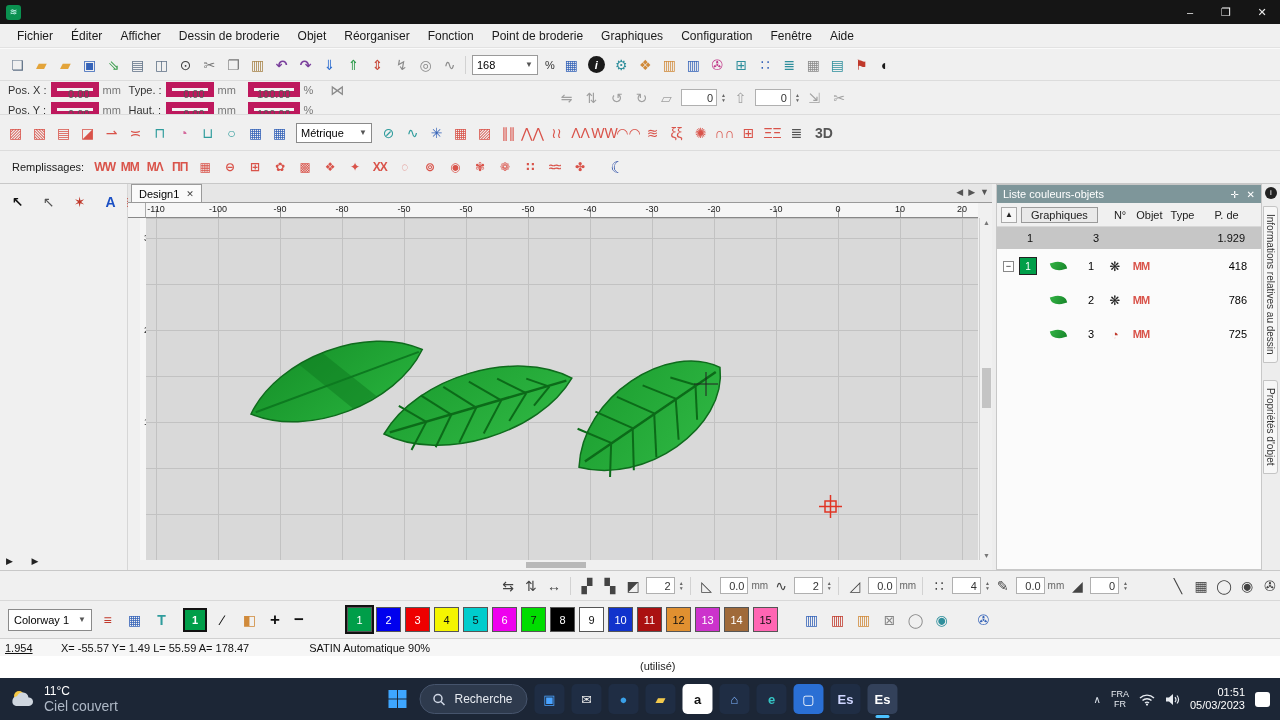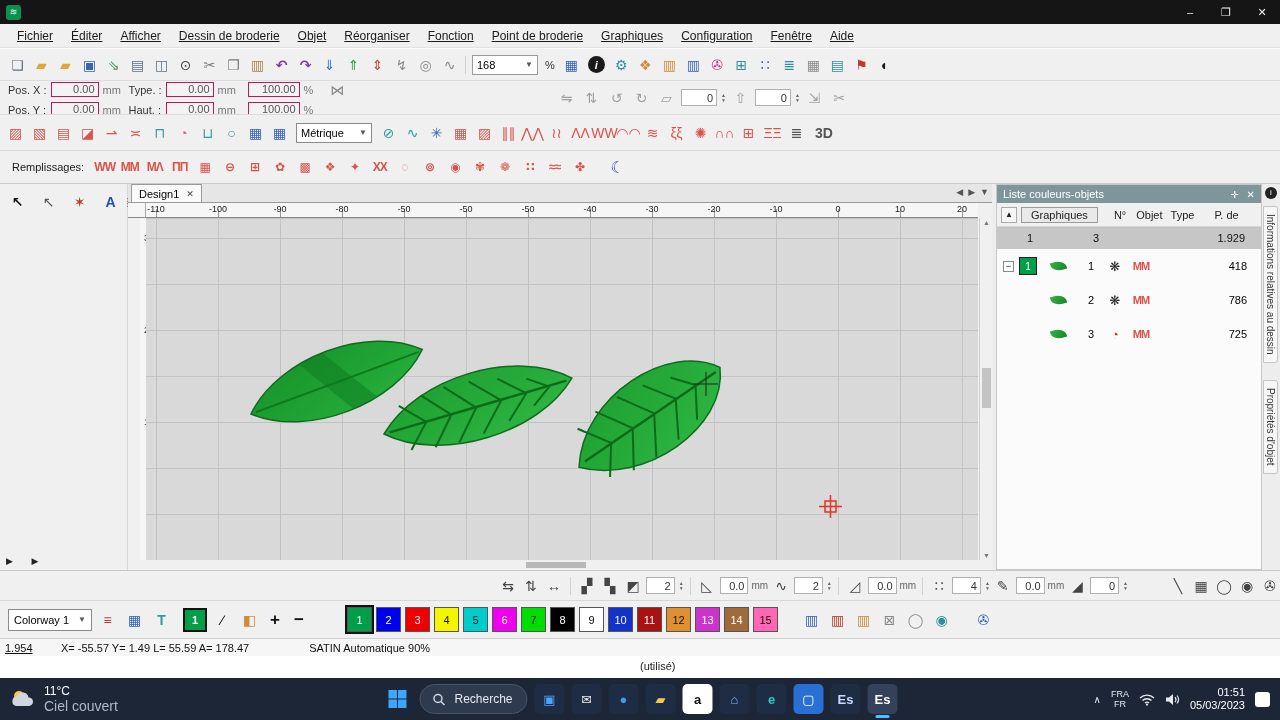--- a/index.html
+++ b/index.html
@@ -8,36 +8,36 @@
 
   
   .titlebar { position:absolute; left:0; top:0; width:1280px; height:24px; background:#151515; color:#fff; display:flex; align-items:center; }
   .app-logo { width:15px; height:15px; margin-left:6px; background:#0a9150; border-radius:3px; display:flex; align-items:center; justify-content:center; color:#dff; font-size:9px; }
   .tb-title { position:absolute; left:50%; transform:translateX(-50%); font-size:12px; white-space:nowrap; display:flex; gap:42px; }
   .win-controls { margin-left:auto; display:flex; }
   .win-btn { width:36px; height:24px; display:flex; align-items:center; justify-content:center; font-size:11px; color:#eee; }
 
   
   .menubar { position:absolute; left:0; top:24px; width:1280px; height:24px; background:#f0f0f0; border-bottom:1px solid #e2e2e2; display:flex; align-items:center; padding-left:8px; }
-  .menu-item { padding:0 9px; font-size:12px; color:#1a1a1a; height:100%; display:flex; align-items:center;text-decoration:underline; }
+  .menu-item { padding:0 9px; font-size:12px; color:#1a1a1a; height:100%; display:flex; align-items:center; }
 
   
   .bar { position:absolute; left:0; width:1280px; background:#f0f0f0; display:flex; align-items:center; }
   .tb1 { top:48px; height:32px; padding-left:6px; gap:1px; border-top:1px solid #fafafa; }
   .ticon { width:23px; height:23px; display:flex; align-items:center; justify-content:center; font-size:14px; flex:none; }
   .ticon.round { width:17px; height:17px; border-radius:50%; font-size:11px; font-weight:bold; font-style:italic; margin:0 4px; }
   .ticon.bold { font-weight:bold; }
   .sep { width:1px; height:18px; background:#d2d2d2; margin:0 3px; flex:none; }
   .zoom-box { width:66px; height:20px; background:#fff; border:1px solid #9a9a9a; display:flex; align-items:center; justify-content:space-between; padding:0 4px; font-size:11px; margin:0 2px; }
   .caret { font-size:8px; color:#555; }
   .pct-label { font-size:11px; color:#333; margin:0 4px; }
 
   .tb2 { top:80px; height:34px; border-top:1px solid #dcdcdc; }
   .fields-grid { display:grid; grid-template-columns:auto 48px 22px auto 48px 26px 52px 18px 24px; gap:1px 4px; align-items:center; font-size:11px; color:#333; padding-left:8px; }
-  .val-box { height:15px; background:#f3f3f3; border:1px solid #be185d; color:#555; font-size:11px; text-align:right; padding:0 3px; line-height:13px; }
+  .val-box { height:15px; background:#f3f3f3; border:6px solid #be185d; color:#555; font-size:11px; text-align:right; padding:0 3px; line-height:13px; }
   .unit { color:#777; font-size:11px; }
   .transform-zone { position:absolute; left:555px; top:0; height:100%; display:flex; align-items:center; gap:3px; color:#a0a0a0; }
   .transform-zone .ticon { color:#a0a0a0; }
   .nf { width:36px; height:17px; border:1px solid #b0b0b0; background:#fff; font-size:11px; display:flex; align-items:center; justify-content:flex-end; padding:0 3px; color:#333; }
   .spin { display:inline-flex; flex-direction:column; font-size:5px; line-height:5px; color:#666; margin-left:1px; }
 
   .tb3 { top:114px; height:36px; padding-left:4px; gap:1px; border-top:1px solid #dcdcdc; }
   .unit-select { width:76px; height:20px; background:#fff; border:1px solid #8a8a8a; font-size:11px; display:flex; align-items:center; justify-content:space-between; padding:0 4px; margin:0 4px; }
   .fills { top:150px; height:34px; padding-left:12px; gap:1px; border-top:1px solid #dcdcdc; border-bottom:1px solid #c8c8c8; }
   .fills-label { font-size:11px; color:#1a1a1a; margin-right:8px; }

